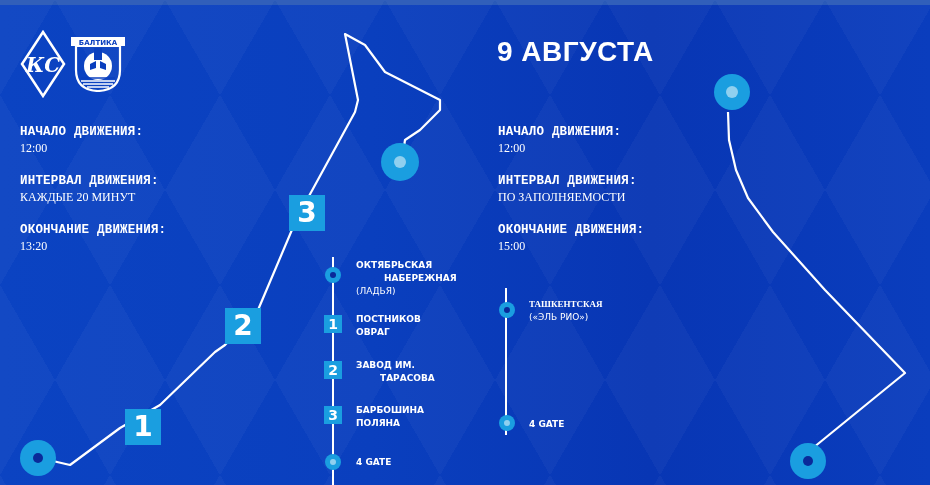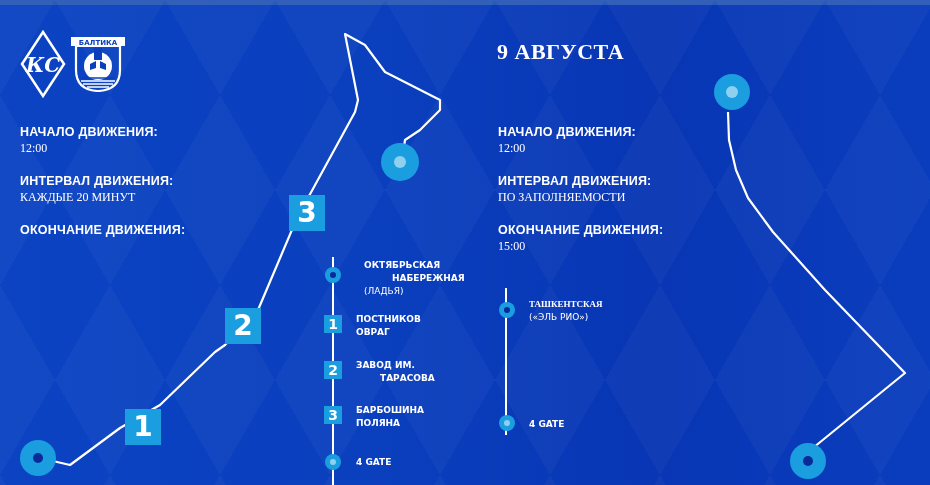--- a/index.html
+++ b/index.html
@@ -30,39 +30,39 @@
       pointer-events: none;
     }
     .routes-svg { position: absolute; left: 0; top: 0; width: 930px; height: 485px; }
 
     .logo { position: absolute; }
     .logo-krylia { left: 20px; top: 30px; width: 46px; height: 68px; }
     .logo-baltika { left: 70px; top: 34px; width: 56px; height: 58px; }
 
     .info-block { position: absolute; }
     .info-label {
-      font-family: Liberation Sans, sans-serif;
+      font-family: Liberation Mono, monospace;
       font-weight: bold;
       font-size: 12.5px;
       letter-spacing: 0.2px;
       line-height: 15px;
       white-space: nowrap;
     }
     .info-value {
       font-family: Liberation Serif, serif;
       font-size: 12px;
       line-height: 16px;
       white-space: nowrap;
     }
 
     .date-block { position: absolute; left: 497px; top: 40px; }
     .date-line {
-      font-family: Liberation Serif, serif;
-      font-weight: bold;
-      font-size: 22px;
+      font-family: Liberation Sans, sans-serif;
+      font-weight: bold;
+      font-size: 28px;
       line-height: 24px;
       letter-spacing: 0.5px;
       white-space: nowrap;
     }
 
     .stop-label {
       position: absolute;
       font-family: "DejaVu Sans", sans-serif;
       font-weight: bold;
       font-size: 9px;
@@ -165,31 +165,32 @@
   <div class="info-block" style="left:20px; top:125px;">
     <div class="info-label">НАЧАЛО ДВИЖЕНИЯ:</div>
     <div class="info-value">12:00</div>
   </div>
   <div class="info-block" style="left:20px; top:174px;">
     <div class="info-label">ИНТЕРВАЛ ДВИЖЕНИЯ:</div>
     <div class="info-value">КАЖДЫЕ 20 МИНУТ</div>
   </div>
   <div class="info-block" style="left:20px; top:223px;">
     <div class="info-label">ОКОНЧАНИЕ ДВИЖЕНИЯ:</div>
+    <div class="info-value">13:20</div>
   </div>
 
   <div class="num-badge num-big" style="left:125px; top:409px;">1</div>
   <div class="num-badge num-big" style="left:225px; top:308px;">2</div>
   <div class="num-badge num-big" style="left:289px; top:195px;">3</div>
 
   <div class="num-badge num-small" style="left:324px; top:315px;">1</div>
   <div class="num-badge num-small" style="left:324px; top:361px;">2</div>
   <div class="num-badge num-small" style="left:324px; top:406px;">3</div>
 
-  <div class="stop-label" style="left:364px; top:259px;">
+  <div class="stop-label" style="left:356px; top:259px;">
     <span style="display:block;">ОКТЯБРЬСКАЯ</span>
     <span style="display:block;margin-left:28px;">НАБЕРЕЖНАЯ</span>
     <span class="stop-sub">(ЛАДЬЯ)</span>
   </div>
   <div class="stop-label" style="left:356px; top:313px;">
     <span style="display:block;">ПОСТНИКОВ</span>
     <span style="display:block;">ОВРАГ</span>
   </div>
   <div class="stop-label" style="left:356px; top:359px;">
     <span style="display:block;">ЗАВОД ИМ.</span>

